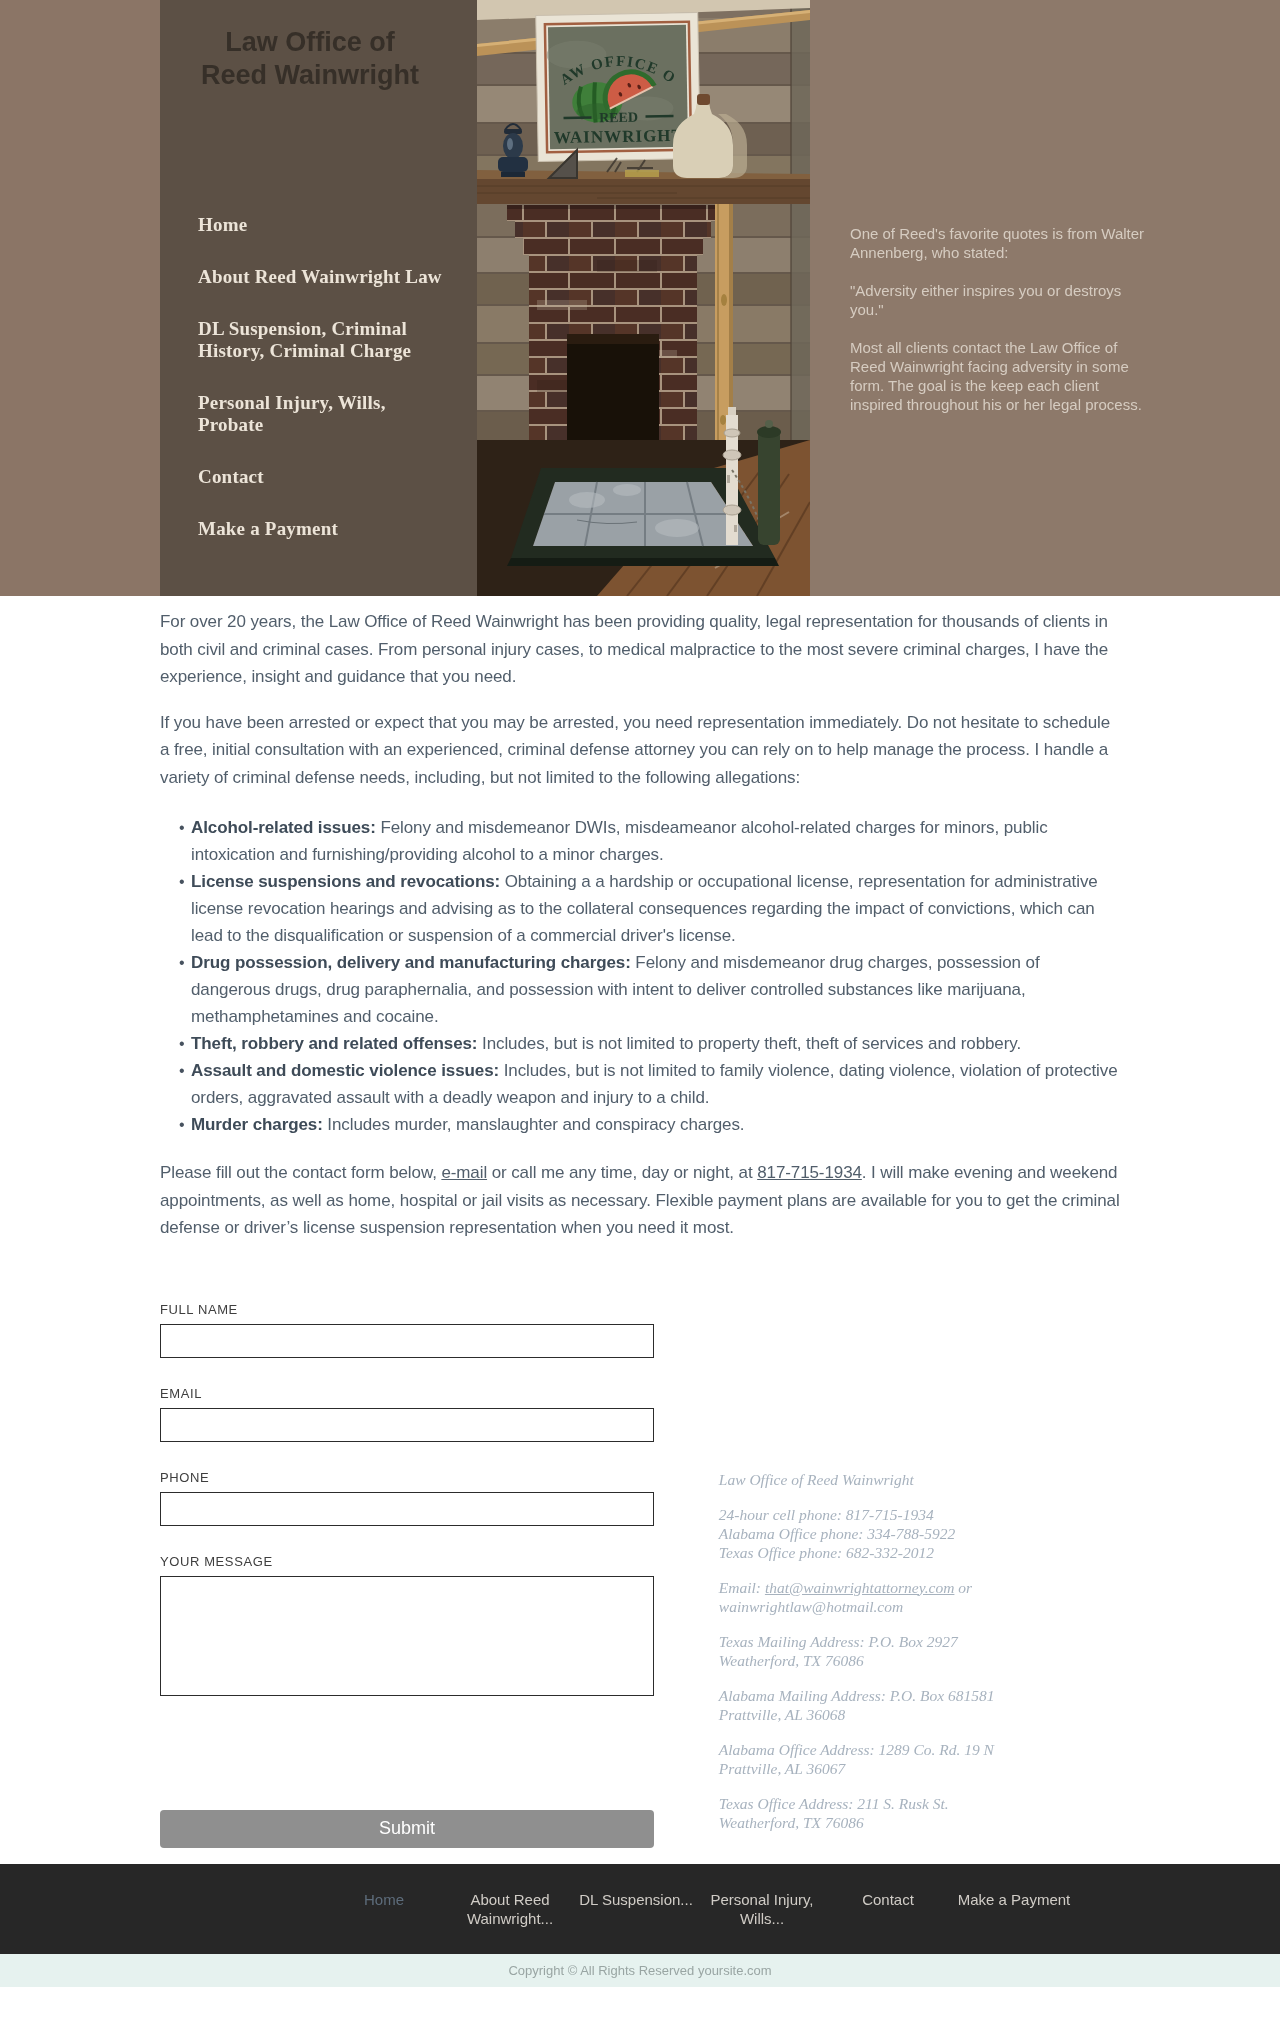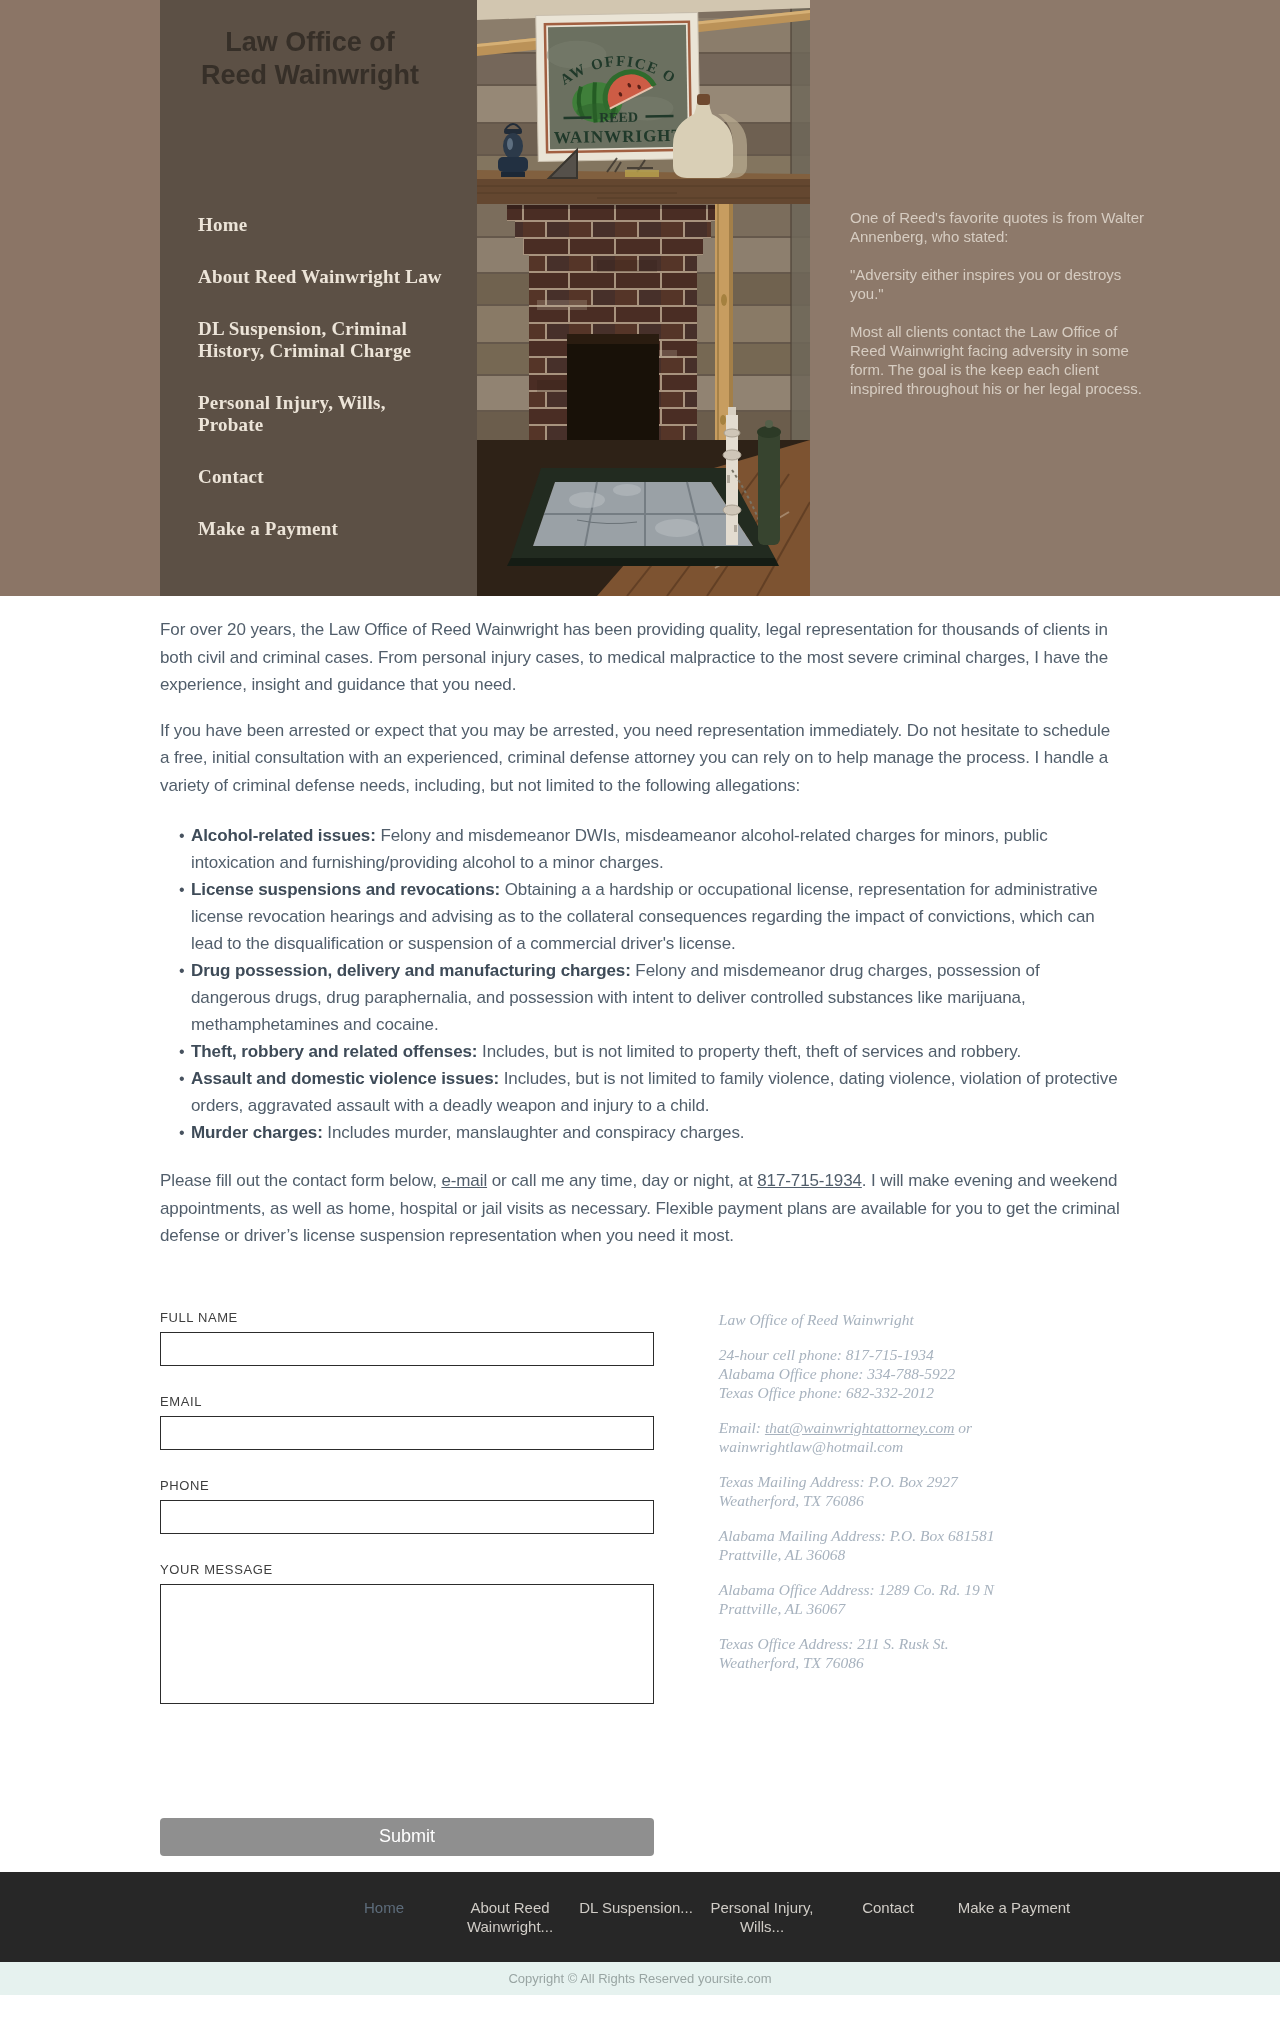--- a/index.html
+++ b/index.html
@@ -13,35 +13,35 @@
   .site-title{position:absolute;top:26px;left:10px;width:280px;margin:0;text-align:center;
     font-family:"Liberation Sans",sans-serif;font-weight:700;font-size:27px;line-height:33px;color:#362f28;}
   .side-nav{position:absolute;top:214px;left:38px;width:254px;display:block;}
   .side-nav a{display:block;margin-bottom:30px;font-family:"Liberation Serif",serif;font-weight:700;
     font-size:19px;line-height:22px;color:#ece4d8;text-decoration:none;letter-spacing:.2px;cursor:pointer;}
   .photo{position:absolute;left:477px;top:0;width:333px;height:596px;}
   .photo svg{display:block;}
   .hero-right{position:absolute;left:810px;top:0;width:470px;height:100%;background:#8d796a;}
   .hero-heading{position:absolute;top:16px;left:68px;margin:0;font-weight:700;font-size:26px;line-height:31px;color:#3b3028;}
   .hero-heading span{display:block;}
-  .hero-copy{position:absolute;top:208px;left:40px;width:302px;font-size:15px;line-height:19px;color:#d6ccc1;}
+  .hero-copy{position:absolute;top:224px;left:40px;width:302px;font-size:15px;line-height:19px;color:#d6ccc1;}
   .hero-copy p{margin:0 0 19px 0;}
 
   
-  .main{background:#fff;padding:20px 160px 16px 160px;box-sizing:border-box;width:1156px;}
+  .main{background:#fff;padding:12px 160px 16px 160px;box-sizing:border-box;width:1156px;}
   .para{width:960px;margin:0 0 18px 0;font-size:17px;line-height:27.5px;color:#515e6b;letter-spacing:-.1px;}
   .para.second{margin-bottom:23px;}
   .bullets{list-style:none;margin:0 0 21px 0;padding:0;width:960px;}
   .bullets li{position:relative;padding-left:31px;font-size:17px;line-height:27px;color:#515e6b;letter-spacing:-.1px;}
   .bullets li::before{content:"•";position:absolute;left:19px;top:0;color:#47525f;font-size:16px;}
   .bullets strong{color:#3e4b58;font-weight:700;}
   .contact-para{margin-bottom:0;}
   .inline-link{color:inherit;text-decoration:underline;cursor:pointer;}
 
-  .form-wrap{display:flex;margin-top:60px;}
+  .form-wrap{display:flex;margin-top:60px;align-items:flex-end;}
   .form-col{width:588px;}
   .field-label{font-size:13px;line-height:16px;letter-spacing:.6px;color:#3e3e3e;margin-bottom:6px;}
   .text-input{display:block;width:100%;height:34px;box-sizing:border-box;border:1px solid #2c2c2c;background:#fff;
     margin:0 0 28px 0;border-radius:0;font-family:"Liberation Sans",sans-serif;font-size:15px;padding:0 8px;}
   .msg-input{display:block;width:100%;height:120px;box-sizing:border-box;border:1px solid #2c2c2c;background:#fff;
     resize:none;border-radius:0;font-family:"Liberation Sans",sans-serif;font-size:15px;padding:6px 8px;margin:0;}
   .submit-btn{display:block;margin-top:114px;width:100%;height:38px;background:#8f8f8f;border:none;border-radius:4px;
     color:#ffffff;font-family:"Liberation Sans",sans-serif;font-size:18px;cursor:pointer;}
   .info-col{margin-left:65px;width:330px;font-family:"Liberation Serif",serif;font-style:italic;
     font-size:15.5px;line-height:19px;color:#a7b2be;}

